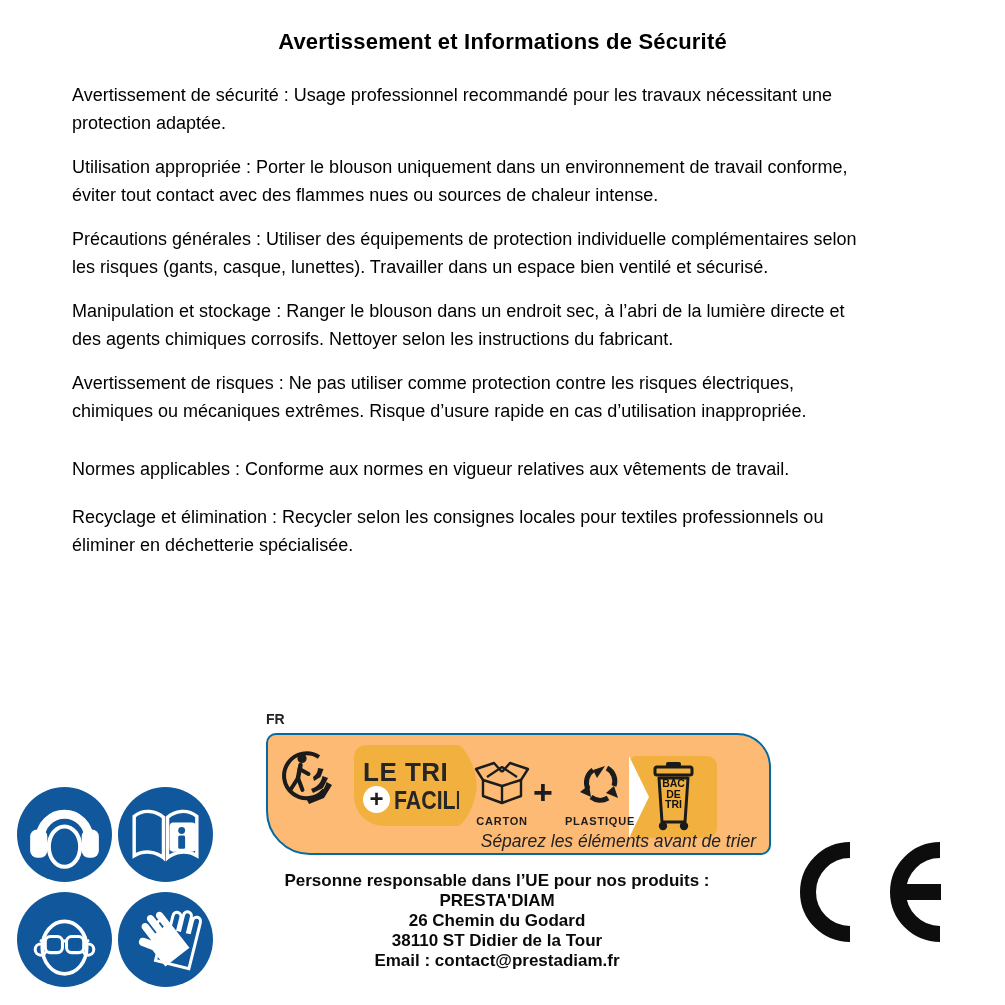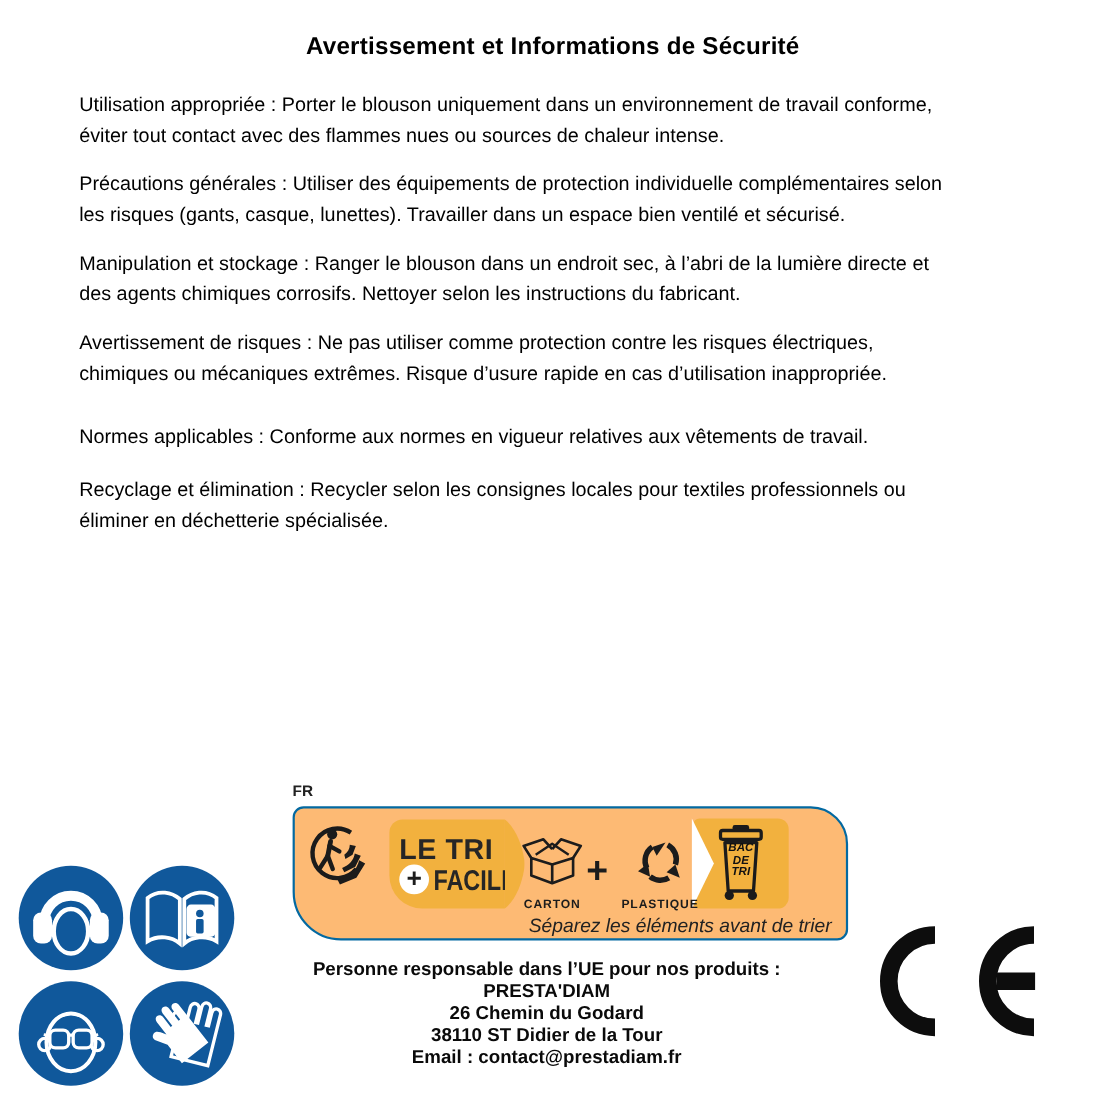--- a/index.html
+++ b/index.html
@@ -46,22 +46,22 @@
     position:absolute;left:40px;top:40px;font-size:26px;font-weight:700;color:#262626;
     transform:scaleX(.82);transform-origin:left center;white-space:nowrap;
   }
   .material{position:absolute;text-align:center;}
   .material .mat-label{font-size:11px;font-weight:700;letter-spacing:.8px;color:#1c1c1c;
     margin-top:2px;white-space:nowrap;}
   .mat-carton{left:199px;top:21px;width:70px;}
   .mat-plastique{left:291px;top:21px;width:82px;z-index:3;text-align:center;}
   .plus-sep{position:absolute;left:262px;top:38px;width:26px;text-align:center;
     font-size:34px;font-weight:700;color:#1c1c1c;}
-  .bin-panel{position:absolute;left:362px;top:9px;width:87px;height:82px;background:#F2B13E;
-    border-radius:6px 10px 10px 6px;font-style:italic;}
+  .bin-panel{position:absolute;left:362px;top:21px;width:87px;height:82px;background:#F2B13E;
+    border-radius:6px 10px 10px 6px;}
   .bin-notch{position:absolute;left:-1px;top:0;width:0;height:0;
     border-top:41px solid transparent;border-bottom:41px solid transparent;border-left:20px solid #fff;}
   .bin-wrap{position:absolute;left:22px;top:6px;width:43px;height:70px;}
   .bin-text{position:absolute;left:0;top:16px;width:43px;text-align:center;
     font-size:10.5px;font-weight:700;line-height:10.5px;color:#111;}
   .sort-note{position:absolute;right:13px;top:96px;font-size:17.5px;font-weight:400;
     font-style:italic;color:#222;white-space:nowrap;}
   
   .manufacturer{
     position:absolute;left:252px;top:871px;width:490px;text-align:center;
@@ -71,20 +71,24 @@
   .ce{position:absolute;left:793px;top:838px;}
 </style>
 </head>
 <body>
 
 <div class="page">
 
   <div class="doc-title">Avertissement et Informations de Sécurité</div>
 
   <div class="bodytext">
+    <div class="para">
+      <div class="pline">Avertissement de sécurité : Usage professionnel recommandé pour les travaux nécessitant une</div>
+      <div class="pline">protection adaptée.</div>
+    </div>
     <div class="para">
       <div class="pline">Utilisation appropriée : Porter le blouson uniquement dans un environnement de travail conforme,</div>
       <div class="pline">éviter tout contact avec des flammes nues ou sources de chaleur intense.</div>
     </div>
     <div class="para">
       <div class="pline">Précautions générales : Utiliser des équipements de protection individuelle complémentaires selon</div>
       <div class="pline">les risques (gants, casque, lunettes). Travailler dans un espace bien ventilé et sécurisé.</div>
     </div>
     <div class="para">
       <div class="pline">Manipulation et stockage : Ranger le blouson dans un endroit sec, à l’abri de la lumière directe et</div>

